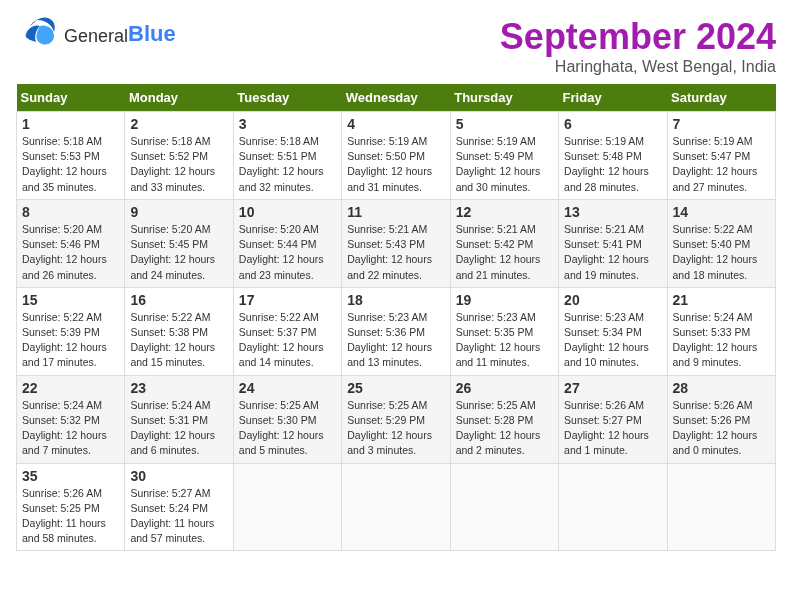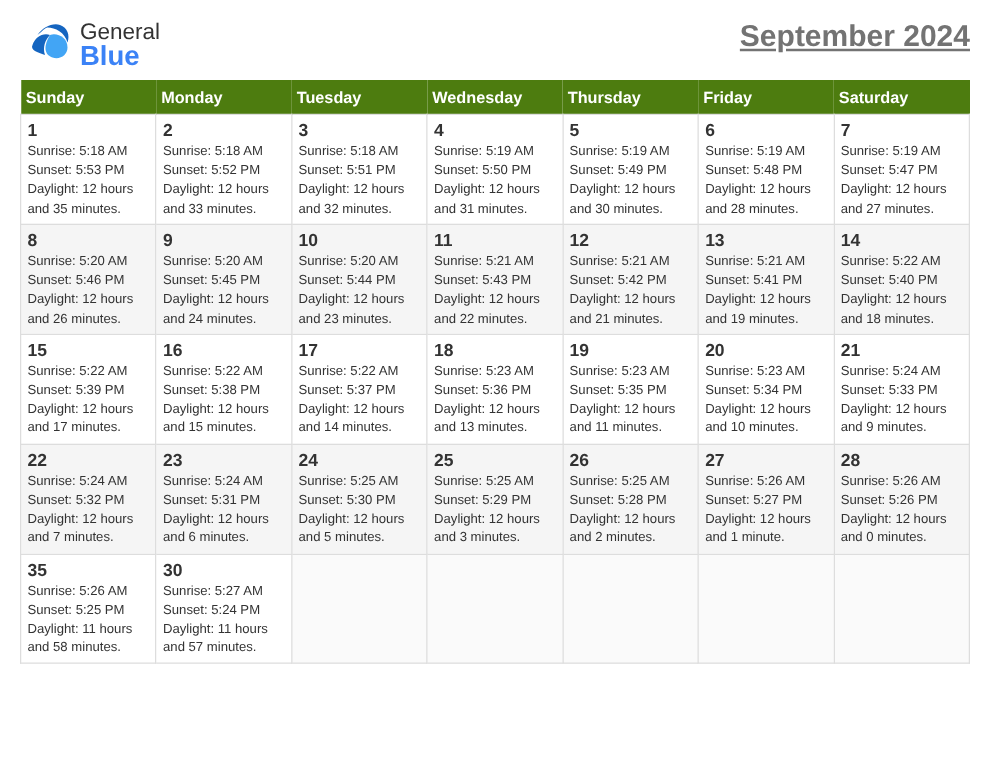--- a/index.html
+++ b/index.html
@@ -13,24 +13,23 @@
     .header-area {
       display: flex;
       justify-content: space-between;
       align-items: flex-start;
       margin-bottom: 8px;
     }
     .title-area {
       text-align: right;
     }
     .month-title {
-      font-size: 24px;
+      font-size: 36px;
       font-weight: bold;
-      color: #737373;
-      text-decoration: underline;
+      color: #a21caf;
     }
     .location-title {
       font-size: 16px;
       color: #555;
     }
     table {
       width: 100%;
       border-collapse: collapse;
       font-size: 11px;
     }
@@ -72,22 +71,23 @@
       display: flex;
       align-items: center;
       gap: 4px;
     }
     .logo-bird {
       width: 44px;
       height: 36px;
     }
     .logo-label {
       display: flex;
-      flex-direction: column;
+      flex-direction: row;
       line-height: 1;
+      align-items: flex-end;
     }
     .logo-general {
       font-size: 18px;
       color: #333;
       font-weight: normal;
     }
     .logo-blue {
       font-size: 22px;
       font-weight: bold;
       color: #3b82f6;
@@ -103,20 +103,21 @@
       <path d="M10 18 C12 12 18 8 24 10 C20 14 18 20 20 26 C14 24 8 22 10 18Z" fill="#1565c0"></path>
       <path d="M24 10 C30 8 38 12 38 20 C38 26 32 30 26 28 C20 26 18 20 24 10Z" fill="#42a5f5"></path>
     </svg>
     <div class="logo-label">
       <span class="logo-general">General</span>
       <span class="logo-blue">Blue</span>
     </div>
   </div>
   <div class="title-area">
     <div class="month-title">September 2024</div>
+    <div class="location-title">Haringhata, West Bengal, India</div>
   </div>
 </div>
 
 <table>
   <thead>
     <tr>
       <th>Sunday</th>
       <th>Monday</th>
       <th>Tuesday</th>
       <th>Wednesday</th>

